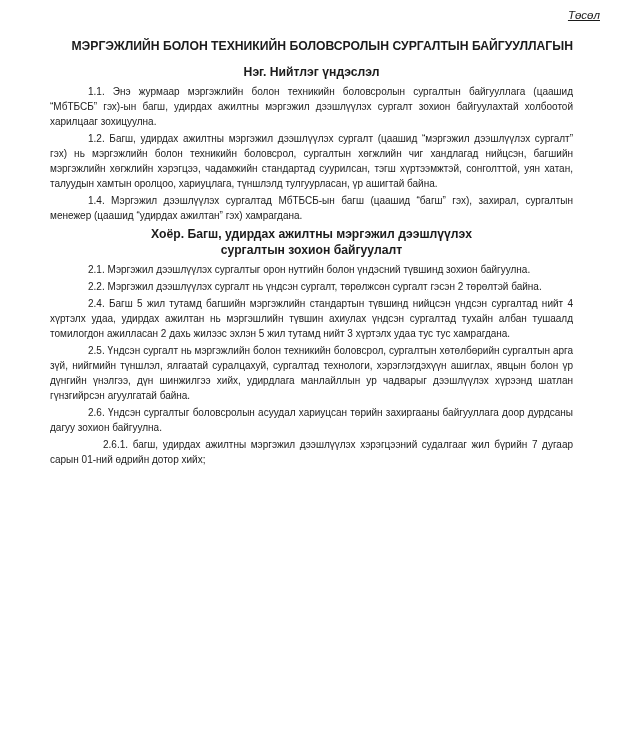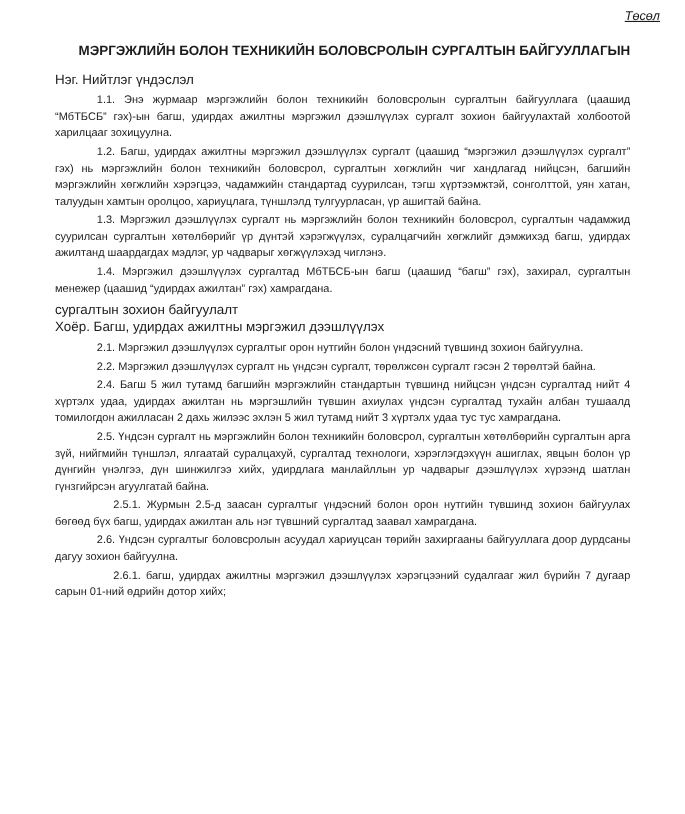--- a/index.html
+++ b/index.html
@@ -27,21 +27,22 @@
   }
   .title {
     margin-top: 30px;
     text-align: right;
     font-weight: bold;
     font-size: 12.2px;
     line-height: 17.5px;
   }
   .heading {
     margin-top: 8px;
-    font-weight: normal;
+    text-align: center;
+    font-weight: bold;
     font-size: 12.2px;
     line-height: 16px;
   }
   .heading.heading-two { margin-top: 3px; }
   .para {
     margin: 2px 0 0 0;
     font-size: 10px;
     line-height: 15px;
     text-align: justify;
     text-indent: 38px;
@@ -59,29 +60,27 @@
   <div class="title">
     <div>МЭРГЭЖЛИЙН БОЛОН ТЕХНИКИЙН БОЛОВСРОЛЫН СУРГАЛТЫН БАЙГУУЛЛАГЫН</div>
   </div>
 
   <div class="heading">
     <div>Нэг. Нийтлэг үндэслэл</div>
   </div>
 
   <p class="para first">1.1. Энэ журмаар мэргэжлийн болон техникийн боловсролын сургалтын байгууллага (цаашид “МбТБСБ” гэх)-ын багш, удирдах ажилтны мэргэжил дээшлүүлэх сургалт зохион байгуулахтай холбоотой харилцааг зохицуулна.</p>
   <p class="para">1.2. Багш, удирдах ажилтны мэргэжил дээшлүүлэх сургалт (цаашид “мэргэжил дээшлүүлэх сургалт” гэх) нь мэргэжлийн болон техникийн боловсрол, сургалтын хөгжлийн чиг хандлагад нийцсэн, багшийн мэргэжлийн хөгжлийн хэрэгцээ, чадамжийн стандартад суурилсан, тэгш хүртээмжтэй, сонголттой, уян хатан, талуудын хамтын оролцоо, хариуцлага, түншлэлд тулгуурласан, үр ашигтай байна.</p>
-  <p class="para">1.3. Мэргэжил дээшлүүлэх сургалт нь мэргэжлийн болон техникийн боловсрол, сургалтын чадамжид суурилсан сургалтын хөтөлбөрийг үр дүнтэй хэрэгжүүлэх, суралцагчийн хөгжлийг дэмжихэд багш, удирдах ажилтанд шаардагдах мэдлэг, ур чадварыг хөгжүүлэхэд чиглэнэ.</p>
   <p class="para">1.4. Мэргэжил дээшлүүлэх сургалтад МбТБСБ-ын багш (цаашид “багш” гэх), захирал, сургалтын менежер (цаашид “удирдах ажилтан” гэх) хамрагдана.</p>
 
   <div class="heading heading-two">
+    <div>Хоёр. Багш, удирдах ажилтны мэргэжил дээшлүүлэх</div>
     <div>сургалтын зохион байгуулалт</div>
-    <div>Хоёр. Багш, удирдах ажилтны мэргэжил дээшлүүлэх</div>
   </div>
 
   <p class="para first">2.1. Мэргэжил дээшлүүлэх сургалтыг орон нутгийн болон үндэсний түвшинд зохион байгуулна.</p>
   <p class="para">2.2. Мэргэжил дээшлүүлэх сургалт нь үндсэн сургалт, төрөлжсөн сургалт гэсэн 2 төрөлтэй байна.</p>
   <p class="para">2.4. Багш 5 жил тутамд багшийн мэргэжлийн стандартын түвшинд нийцсэн үндсэн сургалтад нийт 4 хүртэлх удаа, удирдах ажилтан нь мэргэшлийн түвшин ахиулах үндсэн сургалтад тухайн албан тушаалд томилогдон ажилласан 2 дахь жилээс эхлэн 5 жил тутамд нийт 3 хүртэлх удаа тус тус хамрагдана.</p>
   <p class="para">2.5. Үндсэн сургалт нь мэргэжлийн болон техникийн боловсрол, сургалтын хөтөлбөрийн сургалтын арга зүй, нийгмийн түншлэл, ялгаатай суралцахуй, сургалтад технологи, хэрэглэгдэхүүн ашиглах, явцын болон үр дүнгийн үнэлгээ, дүн шинжилгээ хийх, удирдлага манлайллын ур чадварыг дээшлүүлэх хүрээнд шатлан гүнзгийрсэн агуулгатай байна.</p>
-  <p class="para sub">2.5.1. Журмын 2.5-д заасан сургалтыг үндэсний болон орон нутгийн түвшинд зохион байгуулах бөгөөд бүх багш, удирдах ажилтан аль нэг түвшний сургалтад заавал хамрагдана.</p>
   <p class="para">2.6. Үндсэн сургалтыг боловсролын асуудал хариуцсан төрийн захиргааны байгууллага доор дурдсаны дагуу зохион байгуулна.</p>
   <p class="para sub">2.6.1. багш, удирдах ажилтны мэргэжил дээшлүүлэх хэрэгцээний судалгааг жил бүрийн 7 дугаар сарын 01-ний өдрийн дотор хийх;</p>
 
 </div>
 
 </body></html>

